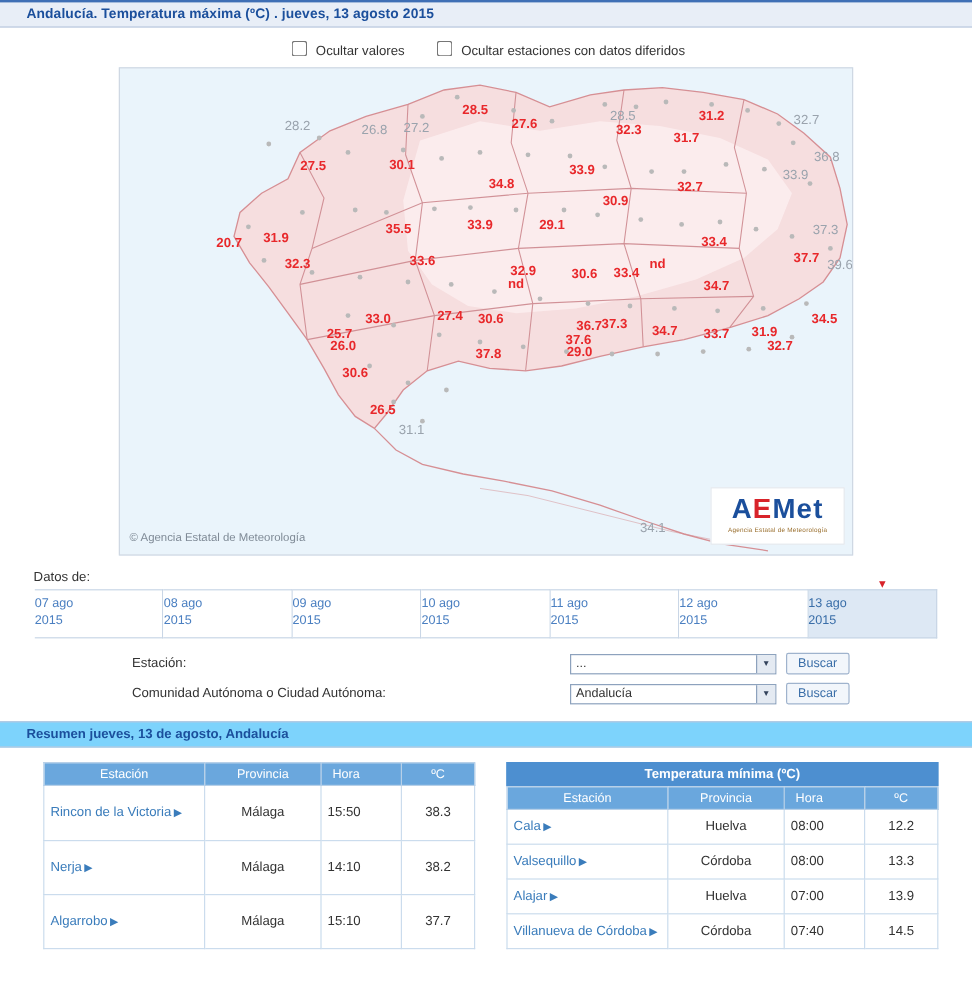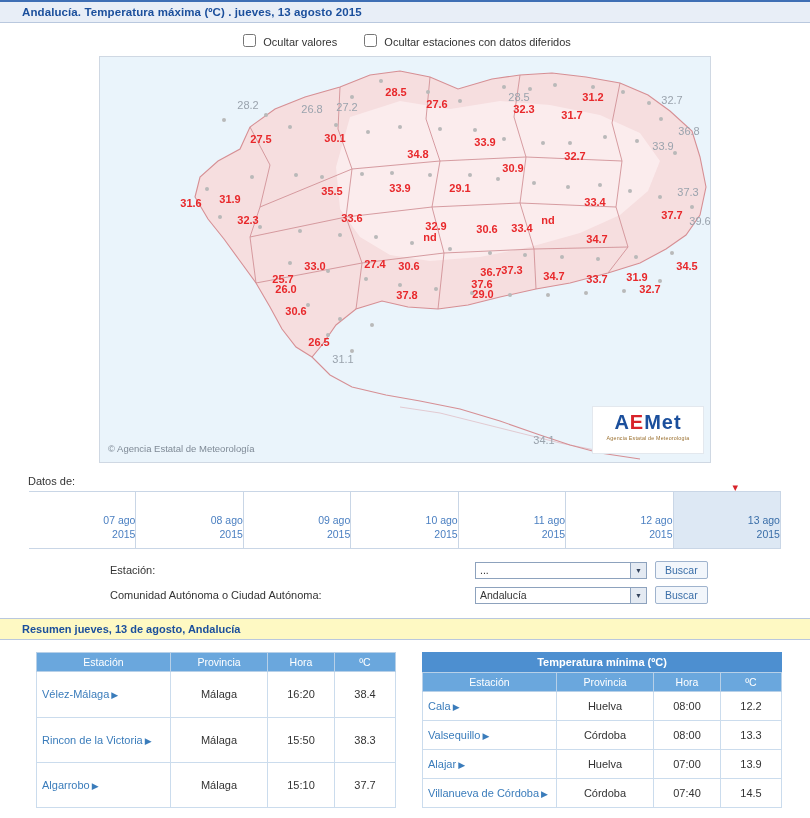--- a/index.html
+++ b/index.html
@@ -79,21 +79,21 @@
     right: 6px;
     bottom: 8px;
     width: 110px;
     height: 46px;
     background: #ffffff;
     border: 1px solid #e3e8ee;
     text-align: center;
     font-family: "Liberation Sans", sans-serif;
   }
   .aemet-logo .big {
-    font-size: 20px;
+    font-size: 23px;
     font-weight: bold;
     color: #1b4f9c;
     letter-spacing: 1px;
     margin-top: 4px;
   }
   .aemet-logo .big .e { color: #d8232a; }
   .aemet-logo .small {
     font-size: 5.3px;
     color: #9a6f2e;
     letter-spacing: 0.2px;
@@ -115,22 +115,22 @@
   .day-strip {
     margin: 0 auto;
     width: 752px;
     display: flex;
     position: relative;
   }
   .day-tab {
     flex: 1;
     border: 1px solid #c9d6e6;
     border-left: none;
-    text-align: right;
-    padding: 22px 0 7px 0;
+    text-align: left;
+    padding: 5px 0 7px 0;
     color: #4a7fc1;
     font-size: 10.5px;
     line-height: 1.3;
     background: #ffffff;
     cursor: pointer;
   }
   .day-tab:first-child { border-left: 1px solid #c9d6e6; }
   .day-tab.active {
     background: #dde8f4;
     color: #3a6ea8;
@@ -188,21 +188,21 @@
     background: #f2f6fb;
     color: #3a6ea8;
     font-size: 10.5px;
     padding: 2px 9px;
     border-radius: 2px;
     cursor: pointer;
   }
   
   .resumen-bar {
     margin-top: 14px;
-    background: #fef9c3;
+    background: #7dd3fc;
     border-top: 1px solid #b9c8de;
     border-bottom: 1px solid #b9c8de;
     color: #1b4f9c;
     font-weight: bold;
     font-size: 11px;
     padding: 4px 0 4px 22px;
   }
   .tables {
     display: flex;
     gap: 26px;
@@ -239,21 +239,21 @@
     color: #3a7cbb;
     cursor: pointer;
   }
   table.t td.est .arr {
     color: #3a7cbb;
     font-size: 9px;
     margin-left: 2px;
   }
   table.t td.c { text-align: center; }
   table.t th.prov, table.t td.prov { width: 78px; text-align: center; }
-  table.t th.hora, table.t td.hora { width: 48px; text-align: center; }
+  table.t th.hora, table.t td.hora { width: 48px; text-align: left; }
   table.t th.deg,  table.t td.deg  { width: 42px; text-align: center; }
 </style>
 </head>
 <body>
 
 <div class="title-bar">Andalucía. Temperatura máxima (ºC) . jueves, 13 agosto 2015</div>
 
 <div class="checkbox-row">
   <label>
     <input type="checkbox" style="">
@@ -379,21 +379,21 @@
       <div class="val" style="left: 472px; top: 58px;">31.7</div>
       <div class="val grey" style="left: 572px; top: 43px;">32.7</div>
       <div class="val grey" style="left: 589px; top: 74px;">36.8</div>
       <div class="val" style="left: 161px; top: 82px;">27.5</div>
       <div class="val" style="left: 235px; top: 81px;">30.1</div>
       <div class="val" style="left: 385px; top: 85px;">33.9</div>
       <div class="val" style="left: 475px; top: 99px;">32.7</div>
       <div class="val grey" style="left: 563px; top: 89px;">33.9</div>
       <div class="val" style="left: 318px; top: 97px;">34.8</div>
       <div class="val" style="left: 413px; top: 111px;">30.9</div>
-      <div class="val" style="left: 91px; top: 146px;">31.6</div>
+      <div class="val" style="left: 91px; top: 146px;">20.7</div>
       <div class="val" style="left: 130px; top: 142px;">31.9</div>
       <div class="val" style="left: 232px; top: 134px;">35.5</div>
       <div class="val" style="left: 300px; top: 131px;">33.9</div>
       <div class="val" style="left: 360px; top: 131px;">29.1</div>
       <div class="val grey" style="left: 588px; top: 135px;">37.3</div>
       <div class="val" style="left: 148px; top: 163px;">32.3</div>
       <div class="val" style="left: 252px; top: 161px;">33.6</div>
       <div class="val" style="left: 336px; top: 169px;">32.9</div>
       <div class="val" style="left: 387px; top: 172px;">30.6</div>
       <div class="val" style="left: 422px; top: 171px;">33.4</div>
@@ -490,30 +490,30 @@
     <thead>
         <tr id="max-head">
           <th class="">Estación</th>
           <th class="prov">Provincia</th>
           <th class="hora">Hora</th>
           <th class="deg">ºC</th>
         </tr>
       </thead>
     <tbody id="max-body">
         <tr>
-          <td class="est">Vélez-Málaga<span class="arr">▶</span></td>
-          <td class="prov c">Málaga</td>
-          <td class="hora c">16:20</td>
-          <td class="deg c">38.4</td>
-        </tr>
-        <tr>
           <td class="est">Rincon de la Victoria<span class="arr">▶</span></td>
           <td class="prov c">Málaga</td>
           <td class="hora c">15:50</td>
           <td class="deg c">38.3</td>
+        </tr>
+        <tr>
+          <td class="est">Nerja<span class="arr">▶</span></td>
+          <td class="prov c">Málaga</td>
+          <td class="hora c">14:10</td>
+          <td class="deg c">38.2</td>
         </tr>
         <tr>
           <td class="est">Algarrobo<span class="arr">▶</span></td>
           <td class="prov c">Málaga</td>
           <td class="hora c">15:10</td>
           <td class="deg c">37.7</td>
         </tr>
       </tbody>
   </table>
 

